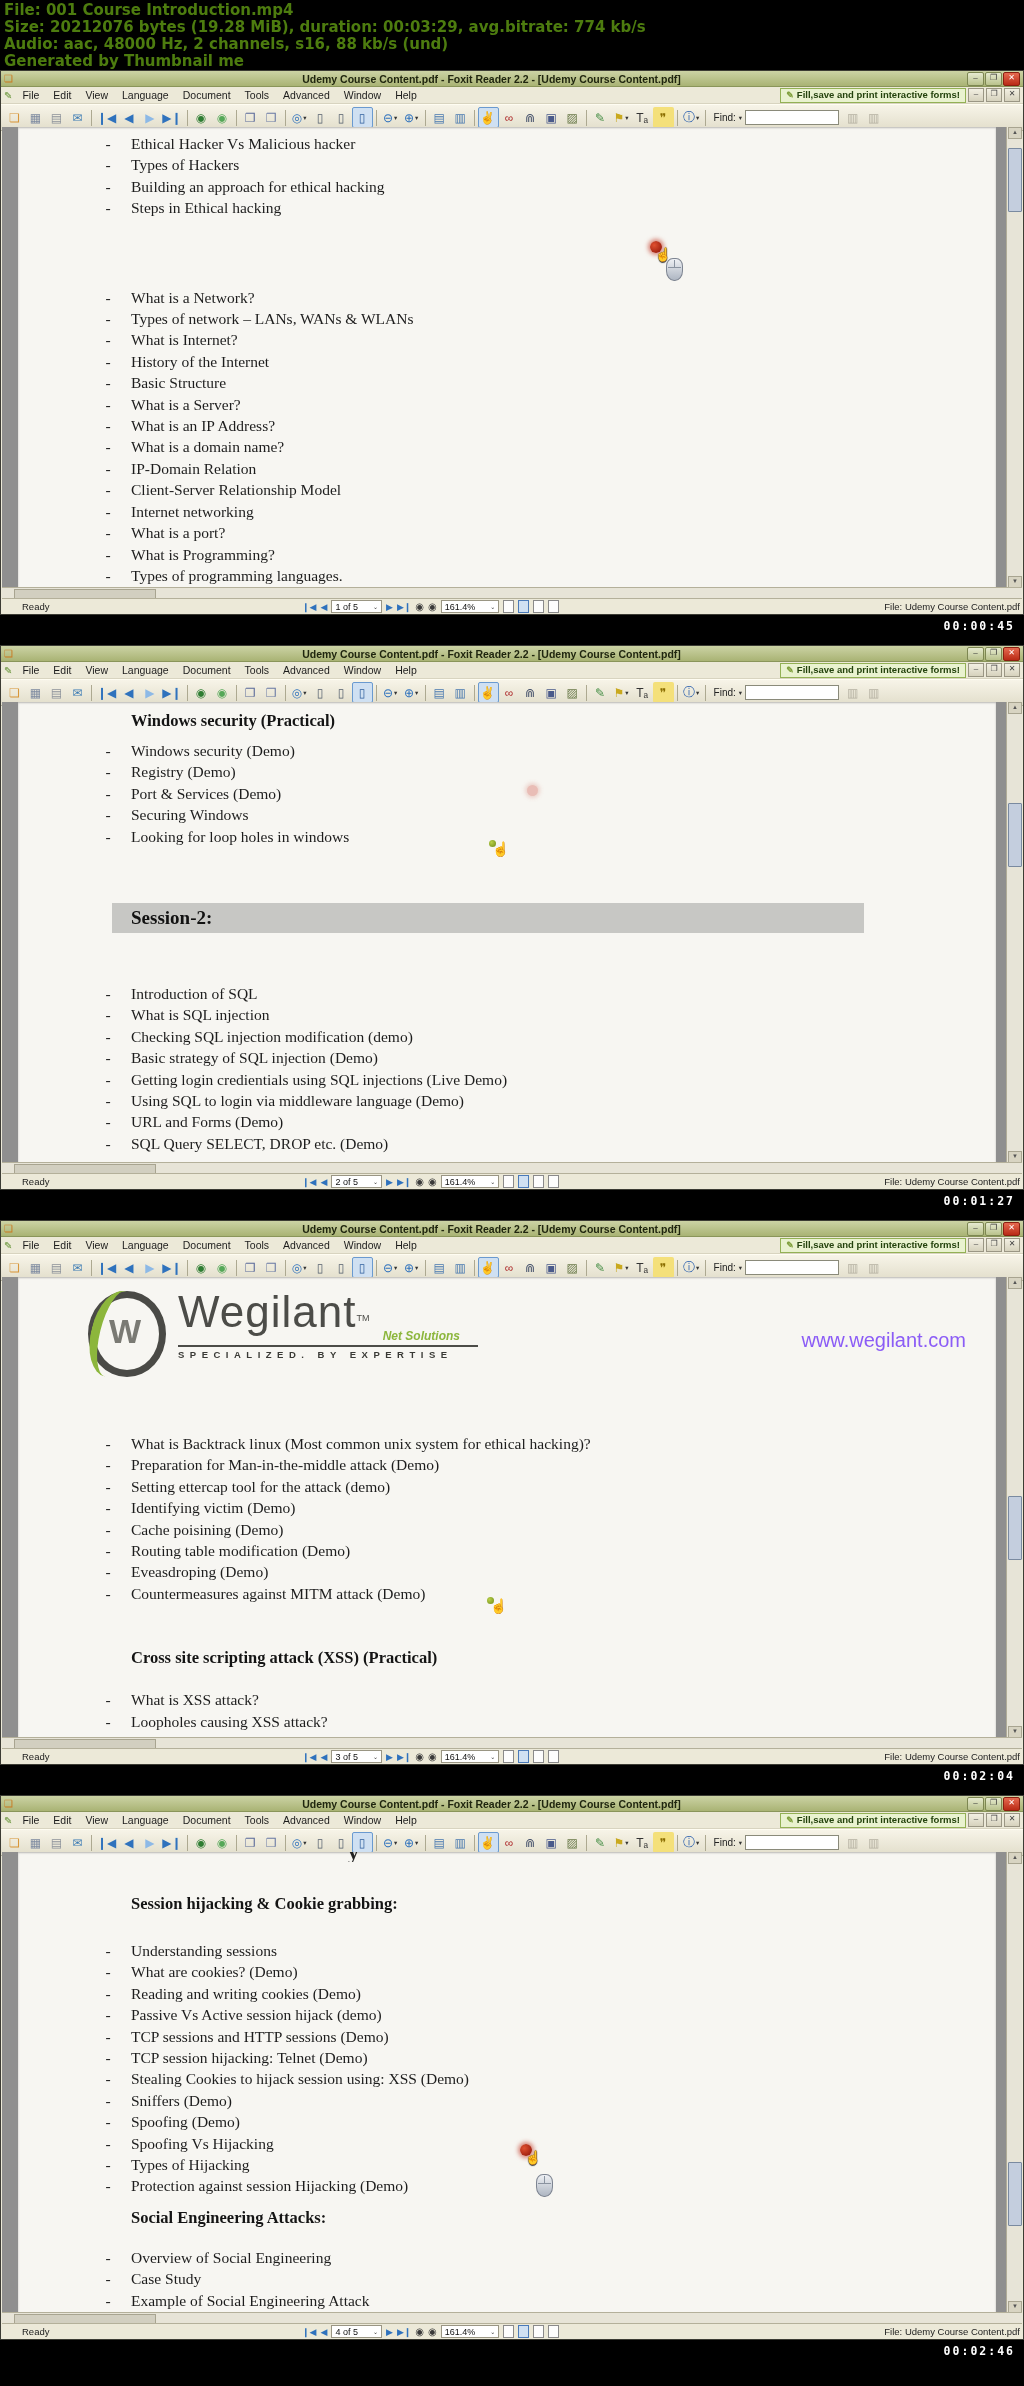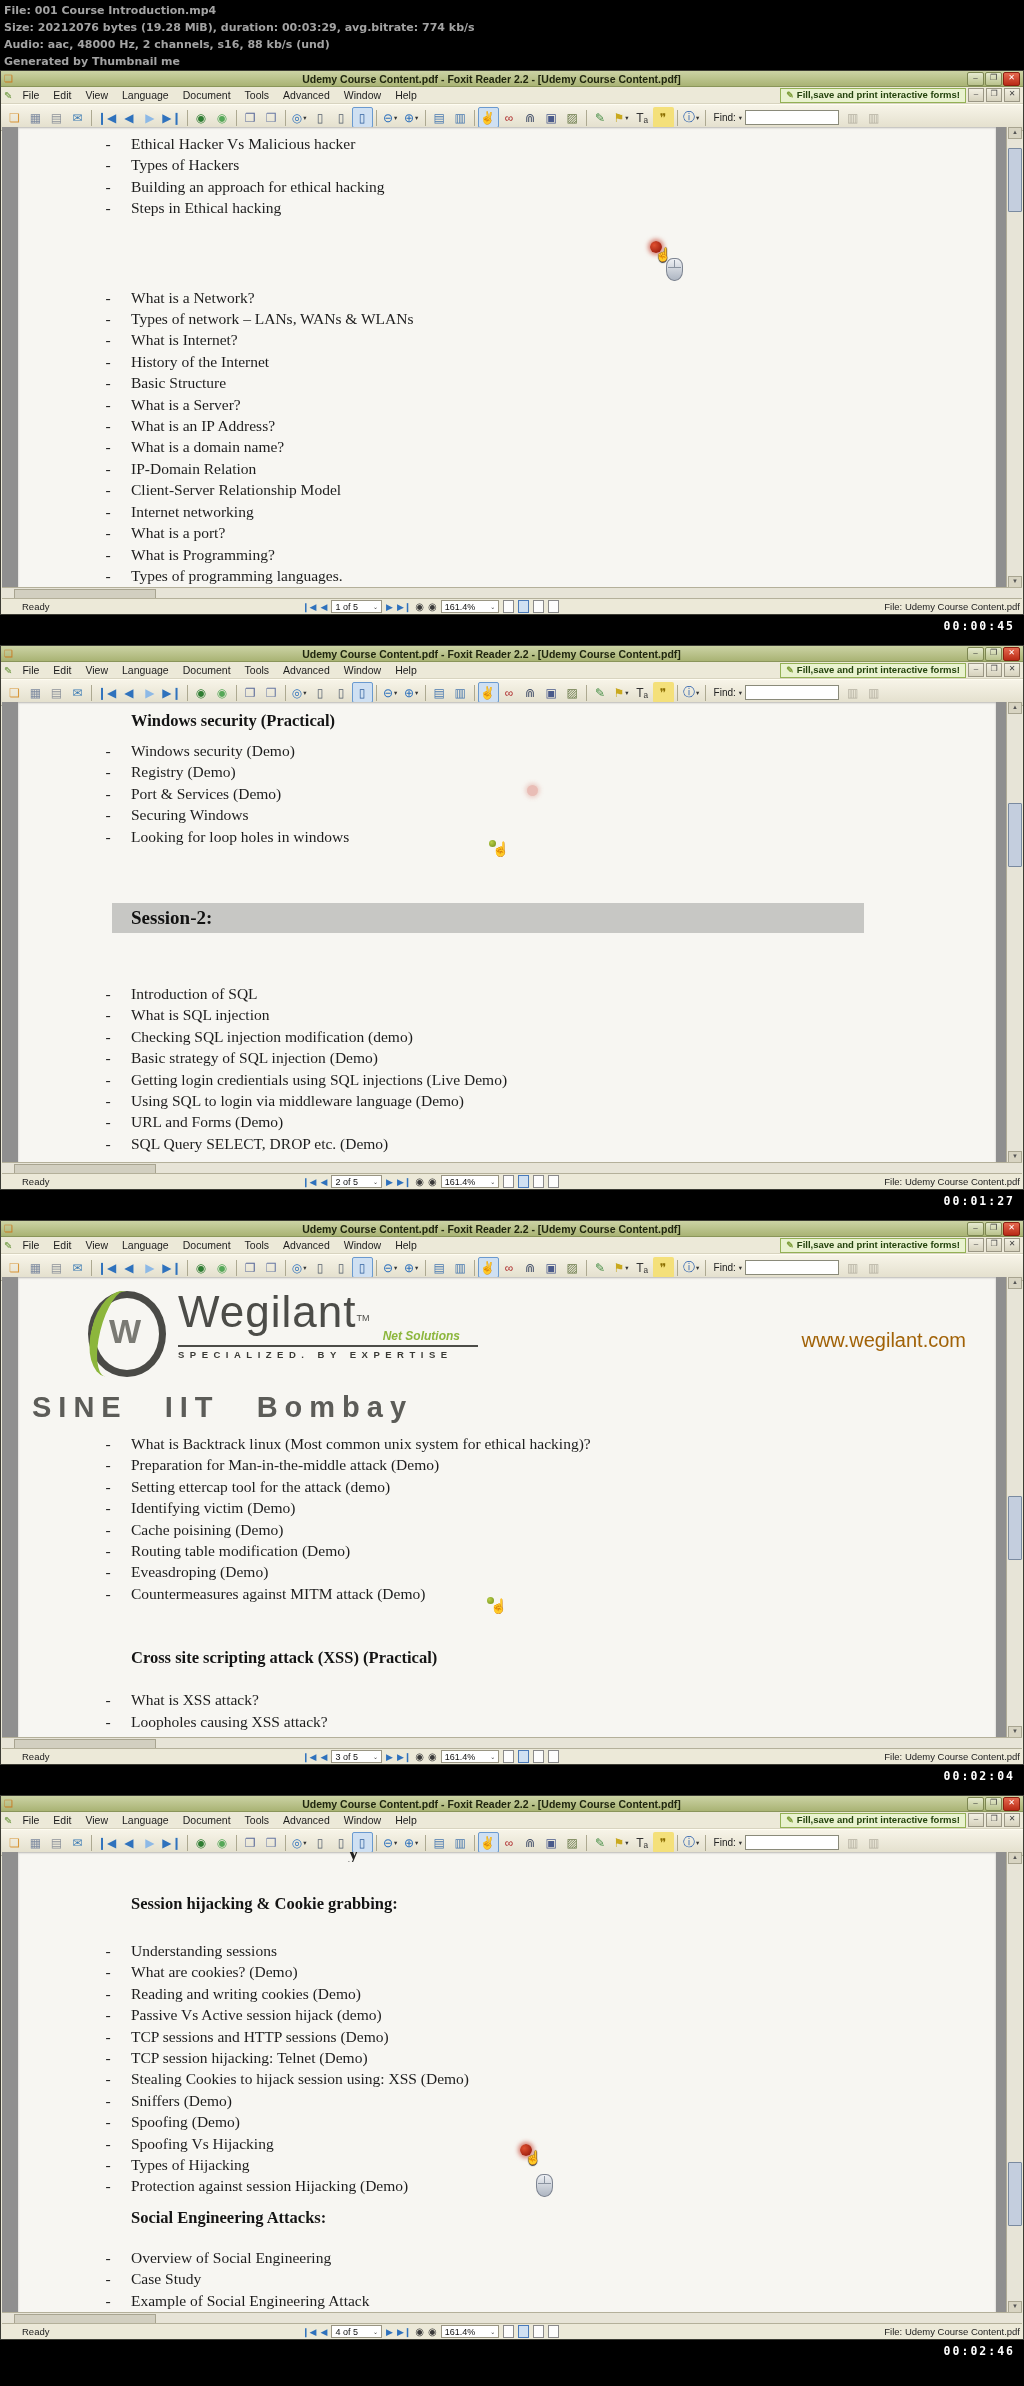--- a/index.html
+++ b/index.html
@@ -1,20 +1,20 @@
 <!DOCTYPE html>
 <html><head>
 <meta charset="utf-8">
 <style>
   html,body{margin:0;padding:0;background:#000;}
   #app{width:1024px;height:2386px;background:#000;position:relative;overflow:hidden;
        font-family:"Liberation Sans",sans-serif;}
   
   #header{padding:2px 0 0 4px;}
-  .hline{color:#a3a3a3;font-weight:bold;font-size:11px;line-height:17px;white-space:pre;
+  .hline{color:#4d7c0f;font-weight:bold;font-size:15px;line-height:17px;white-space:pre;
          font-family:"DejaVu Sans",sans-serif;}
   
   .gaprow{height:30px;position:relative;background:#000;}
   .ts{position:absolute;right:9px;top:4px;color:#fff;font-weight:bold;font-size:11.5px;
       letter-spacing:2px;font-family:"DejaVu Sans Mono",monospace;}
   
   .frame{width:1024px;height:545px;background:#ece9d8;position:relative;overflow:hidden;
          border:1px solid #3c3c34;box-sizing:border-box;}
   .titlebar{height:15px;background:linear-gradient(#ccd3a5,#a9b374);display:flex;
             align-items:center;padding:0 3px;border-bottom:1px solid #8a955a;}
@@ -101,21 +101,21 @@
   .logo-w{position:absolute;left:14px;top:14px;font-size:34px;font-weight:bold;color:#7a7a74;}
   .logo-texts{position:absolute;left:160px;top:2px;width:300px;}
   .brand{font-size:44px;color:#4c4c48;letter-spacing:1px;line-height:46px;}
   .tm{font-size:9px;color:#4c4c48;vertical-align:super;}
   .logo-sub{text-align:right;color:#8cb63c;font-style:italic;font-weight:bold;font-size:12px;
             margin-top:-6px;padding-right:18px;}
   .logo-tagline{border-top:2px solid #4c4c48;margin-top:2px;padding-top:2px;font-size:9.5px;
                 font-weight:bold;color:#3a3a36;letter-spacing:5.5px;white-space:nowrap;}
   .logo-sine{position:absolute;left:14px;top:104px;font-size:29px;font-weight:bold;color:#5c5c58;
              letter-spacing:7px;word-spacing:22px;white-space:nowrap;}
-  .logo-site{position:absolute;right:30px;top:42px;font-size:20px;color:#a16207;}
+  .logo-site{position:absolute;right:30px;top:42px;font-size:20px;color:#8b5cf6;}
   
   .cur{position:absolute;z-index:5;}
   .cur-red_dot{width:12px;height:12px;border-radius:50%;
       background:radial-gradient(circle at 35% 35%,#e05030,#8a1005);
       box-shadow:0 0 4px 2px rgba(190,40,20,.55);}
   .cur-pink_dot{width:11px;height:11px;border-radius:50%;background:#e7b4ac;opacity:.85;
       box-shadow:0 0 4px 2px rgba(225,170,160,.6);}
   .cur-hand{font-size:13px;color:#f8f8f8;text-shadow:0 0 1px #444,0 1px 1px #333;line-height:13px;}
   .cur-hand_green{font-size:14px;color:#6a6a66;text-shadow:0 0 1px #fff;line-height:14px;}
   .cur-hand_green .gd{position:absolute;left:-3px;top:-2px;width:7px;height:7px;border-radius:50%;
@@ -804,21 +804,20 @@
             <div class="logo-block">
               <div class="logo-circle">
                 <div class="logo-swoosh"></div>
                 <span class="logo-w">W</span>
               </div>
               <div class="logo-texts">
                 <div><span class="brand">Wegilant</span><span class="tm">TM</span></div>
                 <div class="logo-sub">Net Solutions</div>
                 <div class="logo-tagline">SPECIALIZED.  BY  EXPERTISE</div>
               </div>
-              <div class="logo-sine">SINE  IIT  Bombay</div>
               <div class="logo-site">www.wegilant.com</div>
             </div>
             <div class="doclist">
               <div class="docli">
                 <span class="dash">-</span>
                 <span class="litext">What is Backtrack linux (Most common unix system for ethical hacking)?</span>
               </div>
               <div class="docli">
                 <span class="dash">-</span>
                 <span class="litext">Preparation for Man-in-the-middle attack (Demo)</span>

